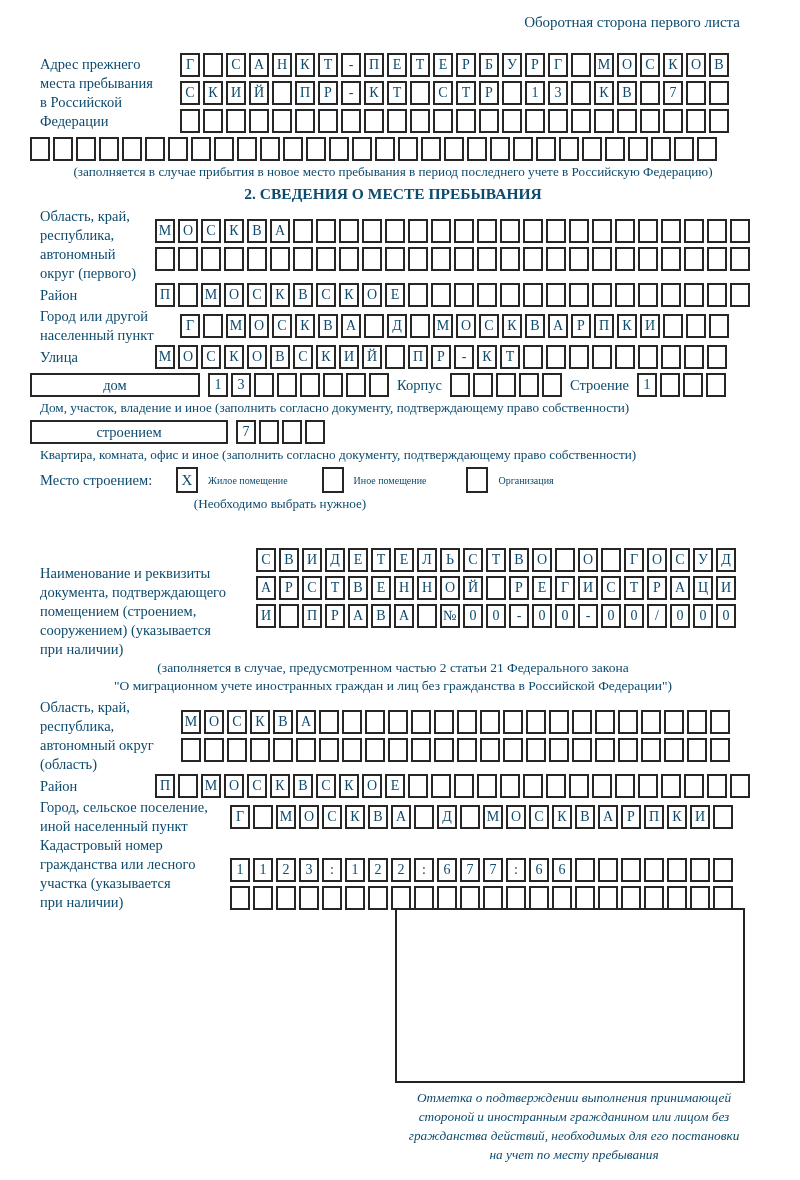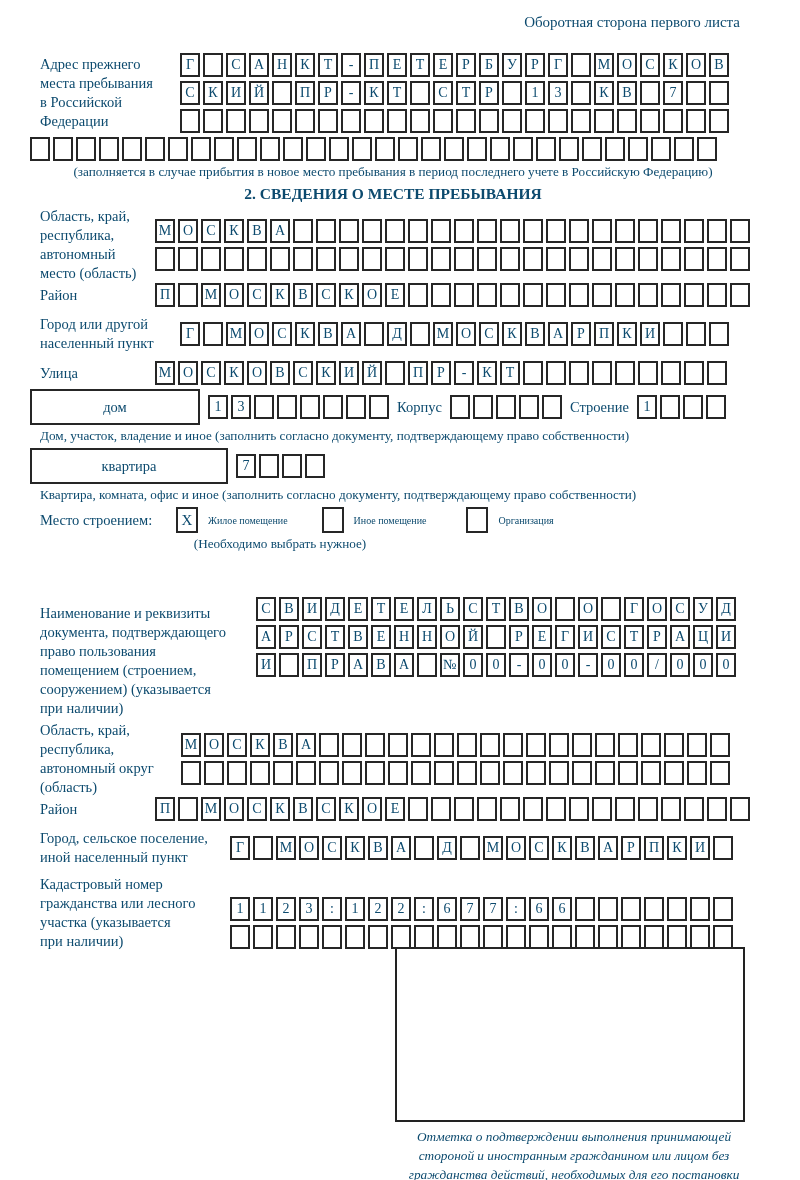--- a/index.html
+++ b/index.html
@@ -17,37 +17,37 @@
   .w200 { flex:0 0 200px; } .w226 { flex:0 0 226px;margin-top:48px; } .w146 { flex:0 0 146px; }
 
   .rows { display:flex; flex-direction:column; gap:4px; }
   .cells { display:flex; gap:3px; }
   .cell {
     box-sizing:border-box; width:20px; height:24px; flex:0 0 20px;
     border:2px solid #262626; display:flex; align-items:center; justify-content:center;
     font-size:14px; background:#fff;
   }
   .named-box {
-    box-sizing:border-box; height:36px; border:2px solid #262626;
+    box-sizing:border-box; height:24px; border:2px solid #262626;
     display:flex; align-items:center; justify-content:center; font-size:14.5px;
   }
   .inline-lbl { font-size:14.5px; line-height:24px; padding:0 8px; white-space:nowrap; }
 
   .note { text-align:center; font-size:13.2px; line-height:16px; margin-top:3px; }
   .sec-title { text-align:center; font-weight:bold; font-size:15.5px; line-height:19px; }
 
   .checkbox {
     box-sizing:border-box; width:22px; height:26px; border:2px solid #262626;
     display:flex; align-items:center; justify-content:center; font-size:15px;
   }
   .stay-row { display:flex; align-items:center; }
   .stay-opt { display:flex; align-items:center; }
   .opt-lbl { font-size:10px; padding-left:10px; }
 
-  .mt2{margin-top:8px;} .mt3{margin-top:3px;} .mt4{margin-top:4px;} .mt5{margin-top:4px;} .mt20{margin-top:20px;}
+  .mt2{margin-top:0;} .mt3{margin-top:3px;} .mt4{margin-top:4px;} .mt5{margin-top:4px;} .mt20{margin-top:20px;}
 
   .stamp-box {
     box-sizing:border-box; width:350px; height:175px; border:2px solid #222;
     margin:-4px 0 0 365px; background:#fff;
   }
   .stamp-note {
     margin:5px 0 0 348px; width:392px; text-align:center;
     font-size:13.3px; line-height:19px;font-style:italic;
   }
 </style>
@@ -180,21 +180,21 @@
     </div>
   <div class="note">(заполняется в случае прибытия в новое место пребывания в период последнего учете в Российскую Федерацию)</div>
 
   <div class="sec-title mt5">2. СВЕДЕНИЯ О МЕСТЕ ПРЕБЫВАНИЯ</div>
 
   <div class="field mt4">
     <div class="flabel w125">
         <div>Область, край,</div>
         <div>республика,</div>
         <div>автономный</div>
-        <div>место (область)</div>
+        <div>округ (первого)</div>
       </div>
     <div class="rows">
       <div class="cells">
           <span class="cell">М</span>
           <span class="cell">О</span>
           <span class="cell">С</span>
           <span class="cell">К</span>
           <span class="cell">В</span>
           <span class="cell">А</span>
           <span class="cell"></span>
@@ -370,21 +370,21 @@
     <div class="cells">
         <span class="cell">1</span>
         <span class="cell"></span>
         <span class="cell"></span>
         <span class="cell"></span>
       </div>
   </div>
   <div class="note" style="text-align:left; padding-left:10px;">Дом, участок, владение и иное (заполнить согласно документу, подтверждающему право собственности)</div>
 
   <div class="field mt5" style="align-items:center;">
-    <div class="named-box" style="width:198px;">квартира</div>
+    <div class="named-box" style="width:198px;">строением</div>
     <div style="width:8px;"></div>
     <div class="cells">
         <span class="cell">7</span>
         <span class="cell"></span>
         <span class="cell"></span>
         <span class="cell"></span>
       </div>
   </div>
   <div class="note" style="text-align:left; padding-left:10px;">Квартира, комната, офис и иное (заполнить согласно документу, подтверждающему право собственности)</div>
 
@@ -404,21 +404,20 @@
       <div class="checkbox"></div>
       <div class="opt-lbl">Организация</div>
     </div>
   </div>
   <div class="note" style="width:500px;">(Необходимо выбрать нужное)</div>
 
   <div class="field mt4">
     <div class="flabel w226">
         <div>Наименование и реквизиты</div>
         <div>документа, подтверждающего</div>
-        <div>право пользования</div>
         <div>помещением (строением,</div>
         <div>сооружением) (указывается</div>
         <div>при наличии)</div>
       </div>
     <div class="rows">
       <div class="cells">
           <span class="cell">С</span>
           <span class="cell">В</span>
           <span class="cell">И</span>
           <span class="cell">Д</span>
@@ -482,20 +481,24 @@
           <span class="cell">0</span>
           <span class="cell">0</span>
           <span class="cell">/</span>
           <span class="cell">0</span>
           <span class="cell">0</span>
           <span class="cell">0</span>
         </div>
     </div>
   </div>
 
+  <div class="note mt2" style="font-size:13.5px; line-height:18px;">
+      <div>(заполняется в случае, предусмотренном частью 2 статьи 21 Федерального закона</div>
+      <div>"О миграционном учете иностранных граждан и лиц без гражданства в Российской Федерации")</div>
+    </div>
 
   <div class="field mt3">
     <div class="flabel w151">
         <div>Область, край,</div>
         <div>республика,</div>
         <div>автономный округ</div>
         <div>(область)</div>
       </div>
     <div class="rows">
       <div class="cells">

